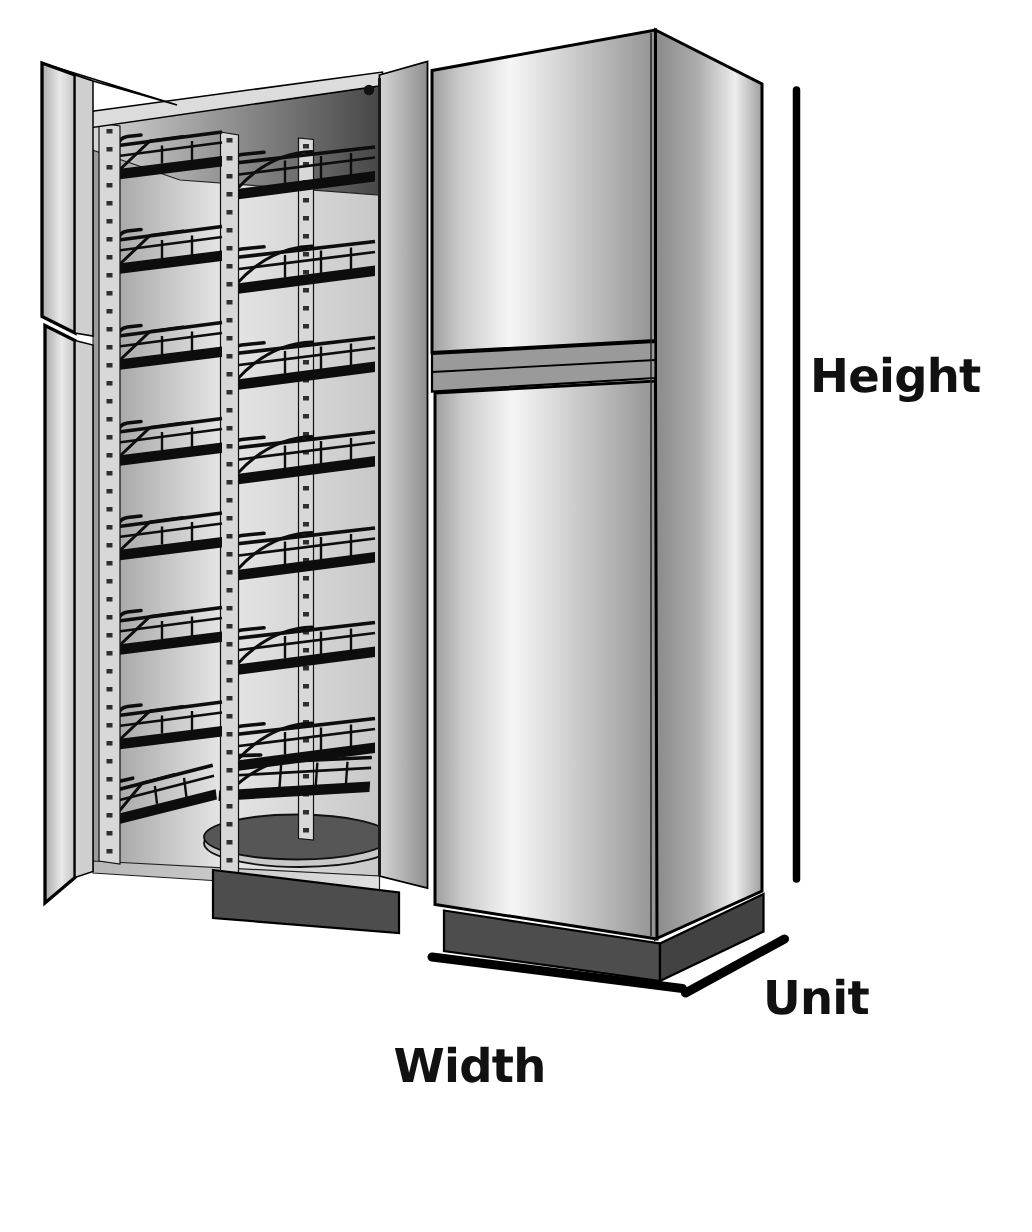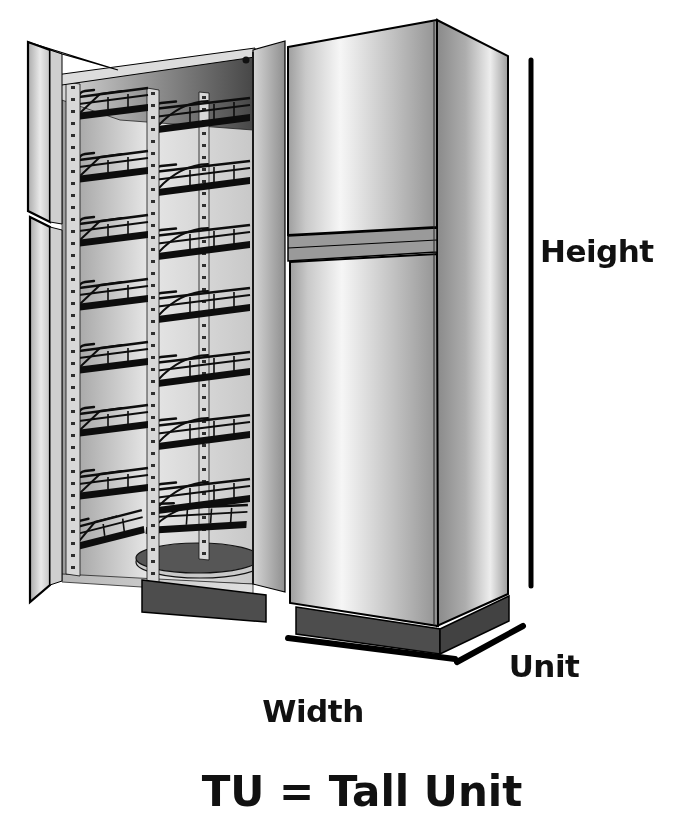--- a/index.html
+++ b/index.html
@@ -155,14 +155,13 @@
     </g>
 
     <line x1="531" y1="60" x2="531" y2="586" stroke="var(--c-outline,#000)" stroke-width="5" stroke-linecap="round"></line>
     <line x1="288" y1="638" x2="455" y2="659" stroke="var(--c-outline,#000)" stroke-width="6" stroke-linecap="round"></line>
     <line x1="457" y1="662" x2="523" y2="626" stroke="var(--c-outline,#000)" stroke-width="6" stroke-linecap="round"></line>
   </svg>
 
   <div class="dim-label lbl-height">Height</div>
   <div class="dim-label lbl-width">Width</div>
   <div class="dim-label lbl-depth">Unit</div>
-  <div class="caption">TU = Tall Unit</div>
 </div>
 
 </body></html>

